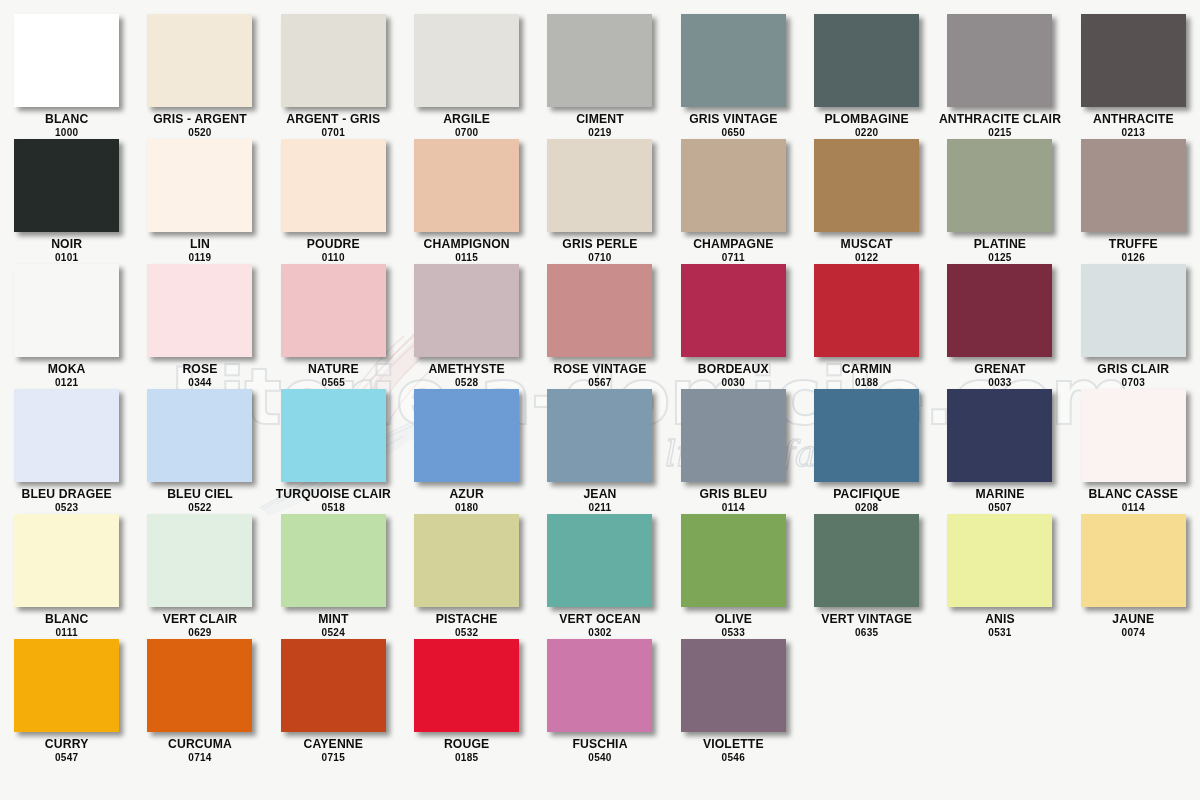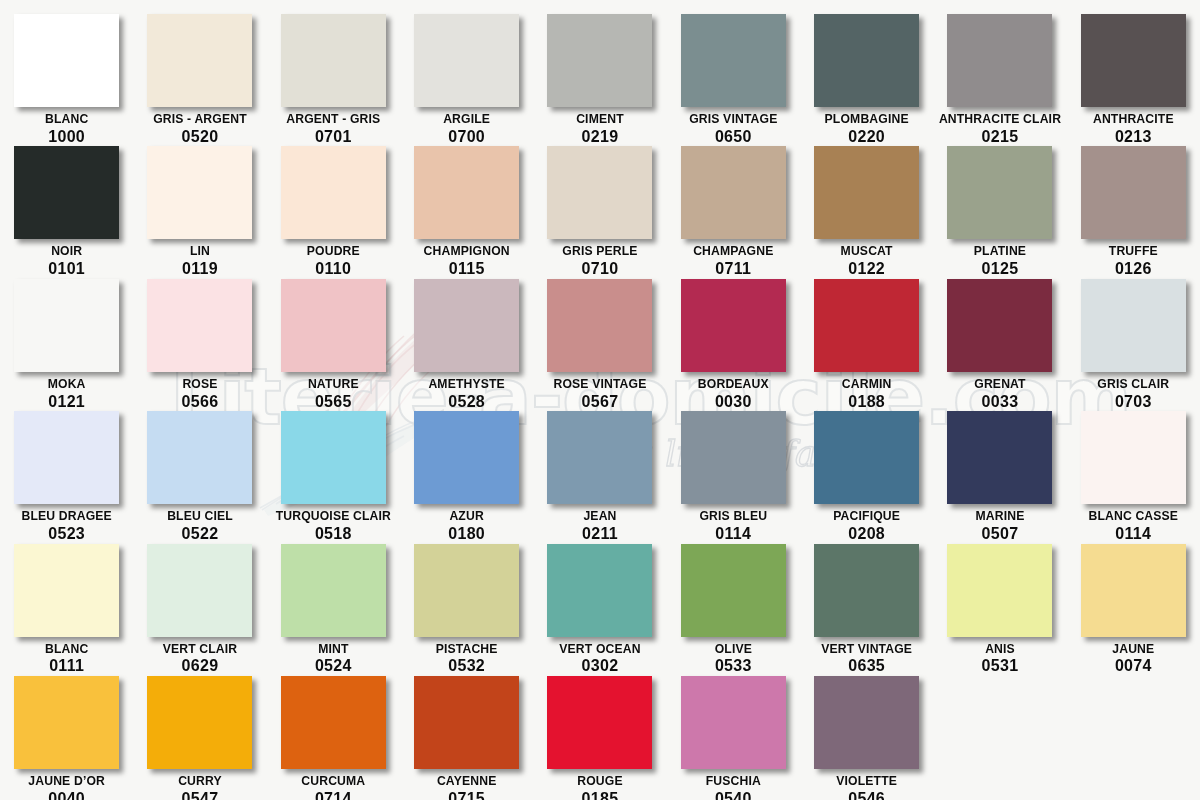--- a/index.html
+++ b/index.html
@@ -41,21 +41,21 @@
     margin-top: 5px;
     font-size: 12.2px;
     font-weight: bold;
     color: #0d0d0d;
     letter-spacing: 0.15px;
     line-height: 1.22;
     text-align: center;
     white-space: nowrap;
   }
   .swatch-code {
-    font-size: 16px;
+    font-size: 10px;
     font-weight: bold;
     color: #0d0d0d;
     letter-spacing: 0.3px;
     line-height: 1.22;
     text-align: right;
   }
   
   #watermark-layer {
     position: absolute;
     inset: 0;
@@ -226,21 +226,21 @@
         <div class="swatch-code">0126</div>
       </div>
       <div class="swatch-cell">
         <div class="swatch-chip"></div>
         <div class="swatch-name">MOKA</div>
         <div class="swatch-code">0121</div>
       </div>
       <div class="swatch-cell">
         <div class="swatch-chip" style="background: rgb(251, 226, 228);"></div>
         <div class="swatch-name">ROSE</div>
-        <div class="swatch-code">0566</div>
+        <div class="swatch-code">0344</div>
       </div>
       <div class="swatch-cell">
         <div class="swatch-chip" style="background: rgb(240, 195, 198);"></div>
         <div class="swatch-name">NATURE</div>
         <div class="swatch-code">0565</div>
       </div>
       <div class="swatch-cell">
         <div class="swatch-chip" style="background: rgb(203, 184, 189);"></div>
         <div class="swatch-name">AMETHYSTE</div>
         <div class="swatch-code">0528</div>
@@ -354,25 +354,20 @@
         <div class="swatch-chip" style="background: rgb(236, 240, 161);"></div>
         <div class="swatch-name">ANIS</div>
         <div class="swatch-code">0531</div>
       </div>
       <div class="swatch-cell">
         <div class="swatch-chip" style="background: rgb(245, 220, 145);"></div>
         <div class="swatch-name">JAUNE</div>
         <div class="swatch-code">0074</div>
       </div>
       <div class="swatch-cell">
-        <div class="swatch-chip" style="background: rgb(249, 193, 60);"></div>
-        <div class="swatch-name">JAUNE D’OR</div>
-        <div class="swatch-code">0040</div>
-      </div>
-      <div class="swatch-cell">
         <div class="swatch-chip" style="background: rgb(244, 173, 9);"></div>
         <div class="swatch-name">CURRY</div>
         <div class="swatch-code">0547</div>
       </div>
       <div class="swatch-cell">
         <div class="swatch-chip" style="background: rgb(221, 98, 16);"></div>
         <div class="swatch-name">CURCUMA</div>
         <div class="swatch-code">0714</div>
       </div>
       <div class="swatch-cell">

